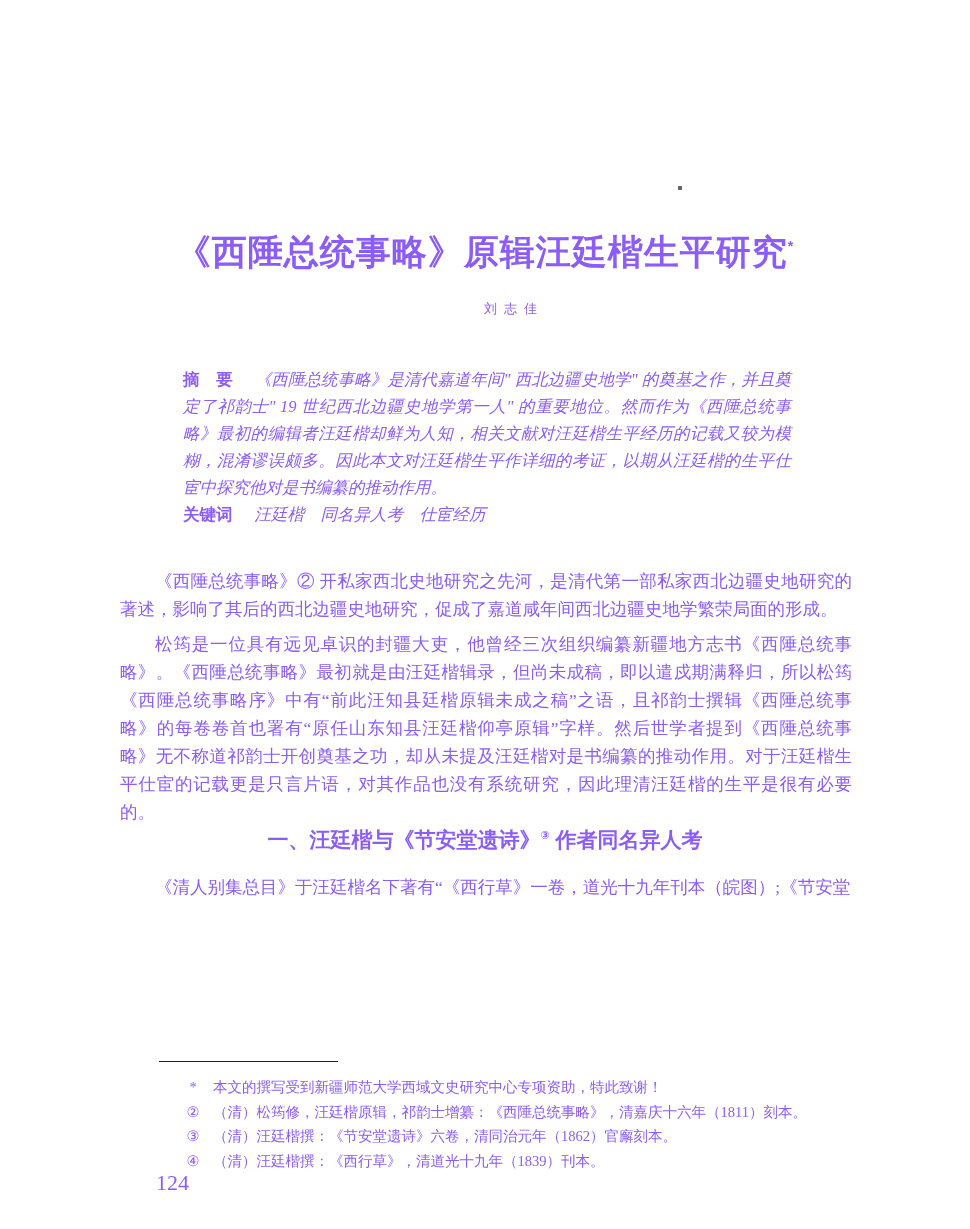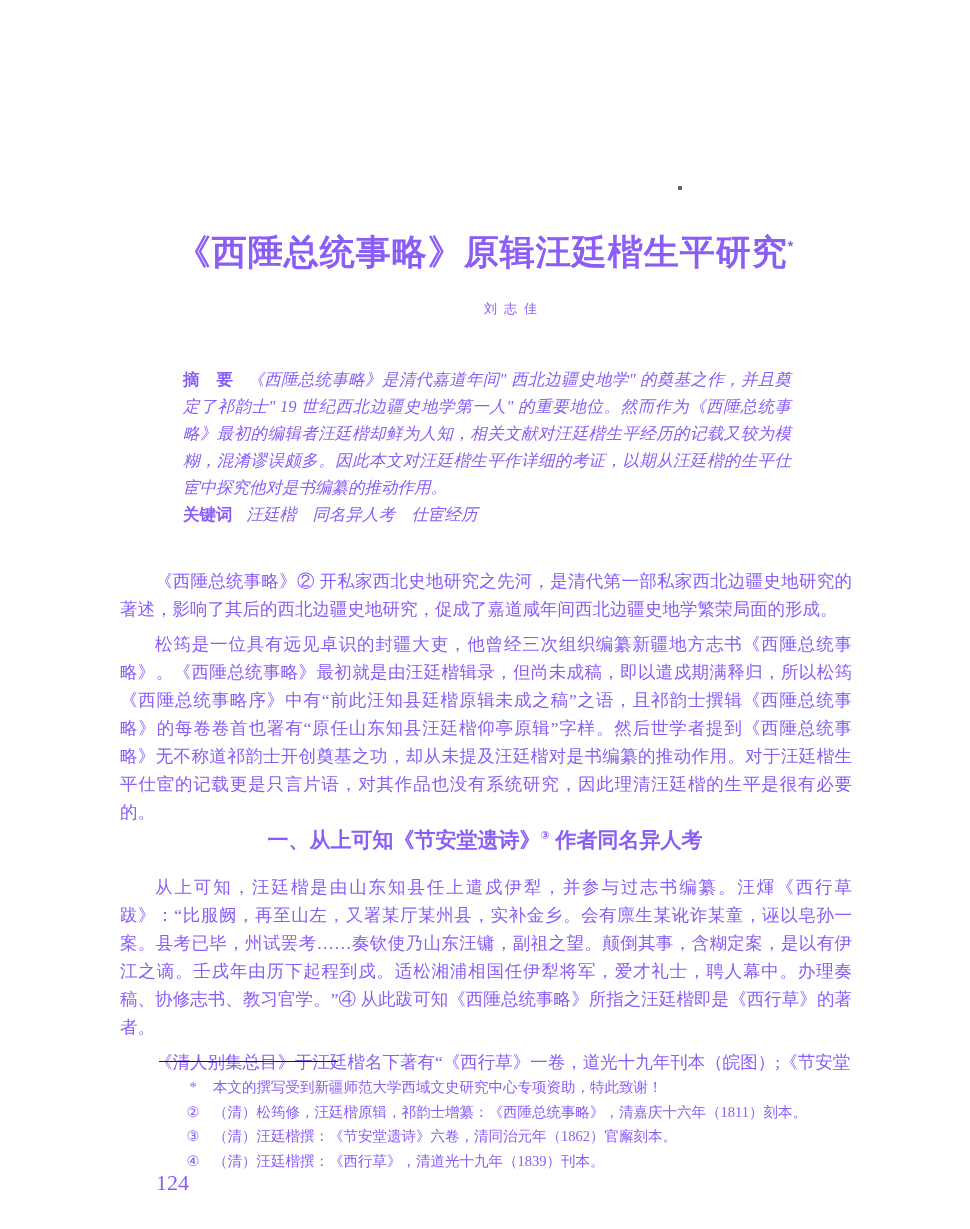--- a/index.html
+++ b/index.html
@@ -37,21 +37,21 @@
     position:absolute; top:366px; left:183px; width:608px;
     font-size:16.5px; line-height:27px;
     text-align:justify;
   }
   .abstract p { margin:0; }
   .abstract .abs-text, .abstract .kw-text { font-style:italic; }
   .abs-label {
     font-family:"Liberation Sans","DejaVu Sans",sans-serif;
     font-weight:bold;
     font-style:normal;
-    margin-right:14px;
+    margin-right:22px;
   }
   .body-block {
     position:absolute; left:113px; width:746px;
     font-size:17.5px; line-height:28px;
     text-align:justify;
   }
   .body-block p { margin:7px; text-indent:2em; }
   #body-block-1 { top:560px; }
   #body-block-2 { top:866px; }
   .section-heading {
@@ -94,24 +94,23 @@
   <div class="abstract">
     <p><span class="abs-label">摘　要</span><span class="abs-text">《西陲总统事略》是清代嘉道年间" 西北边疆史地学" 的奠基之作，并且奠定了祁韵士" 19 世纪西北边疆史地学第一人" 的重要地位。然而作为《西陲总统事略》最初的编辑者汪廷楷却鲜为人知，相关文献对汪廷楷生平经历的记载又较为模糊，混淆谬误颇多。因此本文对汪廷楷生平作详细的考证，以期从汪廷楷的生平仕宦中探究他对是书编纂的推动作用。</span></p>
     <p><span class="abs-label">关键词</span><span class="kw-text">汪廷楷　同名异人考　仕宦经历</span></p>
   </div>
 
   <div class="body-block" id="body-block-1">
     <p>《西陲总统事略》② 开私家西北史地研究之先河，是清代第一部私家西北边疆史地研究的著述，影响了其后的西北边疆史地研究，促成了嘉道咸年间西北边疆史地学繁荣局面的形成。</p>
     <p>松筠是一位具有远见卓识的封疆大吏，他曾经三次组织编纂新疆地方志书《西陲总统事略》。《西陲总统事略》最初就是由汪廷楷辑录，但尚未成稿，即以遣戍期满释归，所以松筠《西陲总统事略序》中有“前此汪知县廷楷原辑未成之稿”之语，且祁韵士撰辑《西陲总统事略》的每卷卷首也署有“原任山东知县汪廷楷仰亭原辑”字样。然后世学者提到《西陲总统事略》无不称道祁韵士开创奠基之功，却从未提及汪廷楷对是书编纂的推动作用。对于汪廷楷生平仕宦的记载更是只言片语，对其作品也没有系统研究，因此理清汪廷楷的生平是很有必要的。</p>
   </div>
 
-  <h2 class="section-heading"><span>一、从上可知《节安堂遗诗》</span><sup>③</sup><span> 作者同名异人考</span></h2>
+  <h2 class="section-heading"><span>一、汪廷楷与《节安堂遗诗》</span><sup>③</sup><span> 作者同名异人考</span></h2>
 
   <div class="body-block" id="body-block-2">
-    <p>从上可知，汪廷楷是由山东知县任上遣戍伊犁，并参与过志书编纂。汪煇《西行草跋》：“比服阙，再至山左，又署某厅某州县，实补金乡。会有廪生某讹诈某童，诬以皂孙一案。县考已毕，州试罢考……奏钦使乃山东汪镛，副祖之望。颠倒其事，含糊定案，是以有伊江之谪。壬戌年由历下起程到戍。适松湘浦相国任伊犁将军，爱才礼士，聘人幕中。办理奏稿、协修志书、教习官学。”④ 从此跋可知《西陲总统事略》所指之汪廷楷即是《西行草》的著者。</p>
     <p>《清人别集总目》于汪廷楷名下著有“《西行草》一卷，道光十九年刊本（皖图）;《节安堂</p>
   </div>
 
   <div class="fn-rule"></div>
 
   <div class="footnotes">
     <div class="fn-row">
       <span class="fn-mark">*</span>
       <span class="fn-text">本文的撰写受到新疆师范大学西域文史研究中心专项资助，特此致谢！</span>
     </div>

